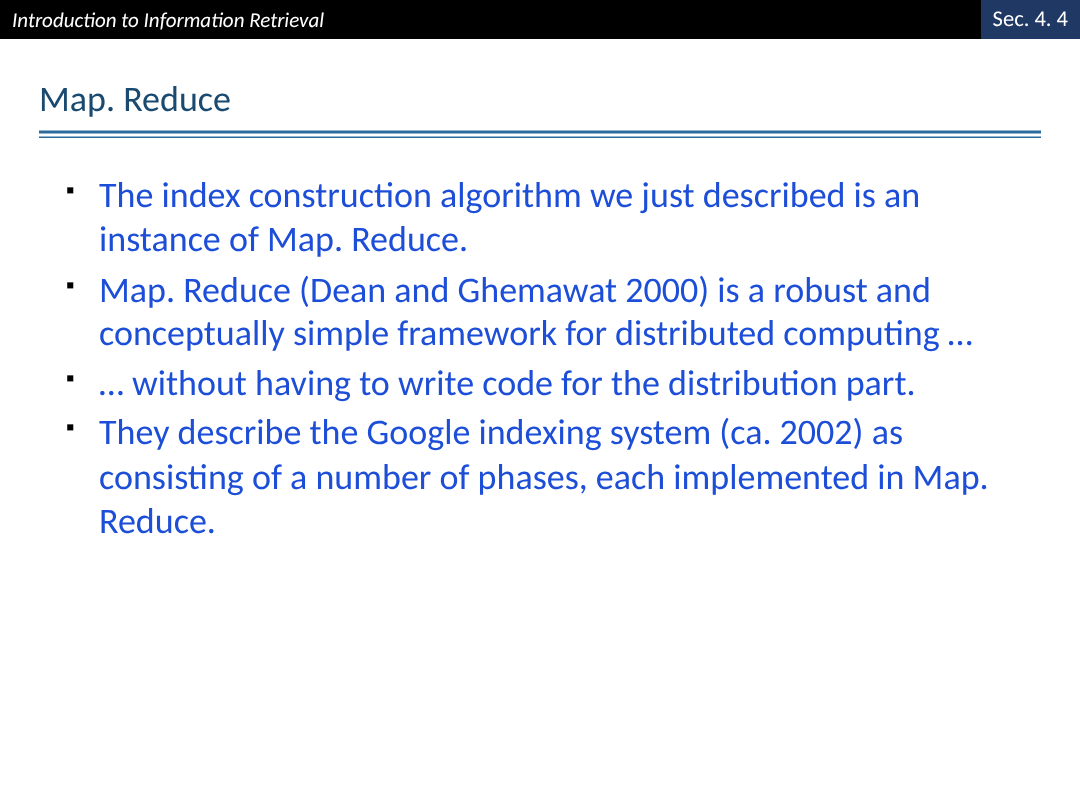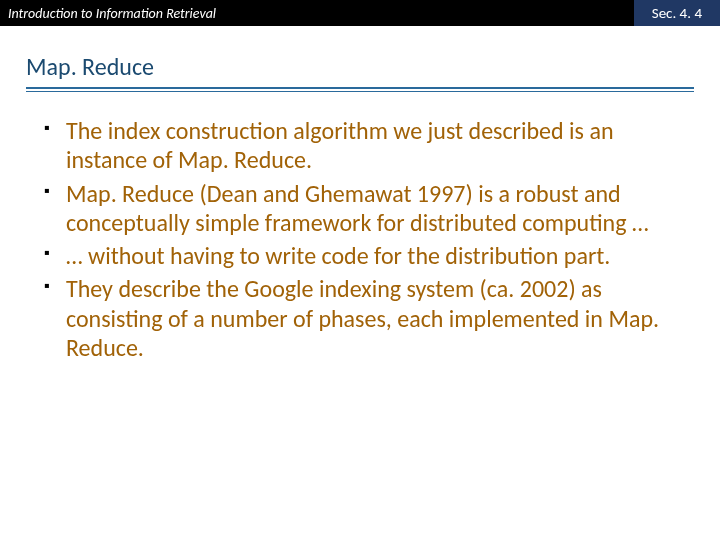--- a/index.html
+++ b/index.html
@@ -1,28 +1,28 @@
 <!DOCTYPE html>
 <html><head>
 <meta charset="utf-8">
 <style>
   * { margin: 0; padding: 0; box-sizing: border-box; }
   html, body { width: 720px; height: 540px; font-family: Calibri, "Segoe UI", Arial, sans-serif; background: #fff; }
   .slide { width: 720px; height: 424px; position: relative; }
   .topbar { width: 100%; height: 26px; background: #000; display: flex; align-items: center; justify-content: space-between; }
   .topleft { color: #fff; font-style: italic; font-size: 14px; padding-left: 8px; font-family: Calibri, Arial, sans-serif; }
-  .topright { background: #203864; color: #fff; font-size: 15px; height: 26px; display: flex; align-items: center; padding: 0 18px; font-family: Calibri, Arial, sans-serif; }
+  .topright { background: #203864; color: #fff; font-size: 15px; height: 26px; display: flex; align-items: center; padding: 0 8px; font-family: Calibri, Arial, sans-serif; }
   .title { color: #1b4a70; font-size: 24px; font-weight: 400; padding: 26px 26px 6px 26px; font-family: Calibri, Arial, sans-serif; }
   .hr-wrap { padding: 0 26px 0 26px; }
   .hr-top { height: 2px; background: #2a6a9c; }
   .hr-gap { height: 2px; }
   .hr-bot { height: 1px; background: #2a6a9c; }
   .body { padding: 24px 34px 0 44px; }
   ul.bullets { list-style: none; }
-  ul.bullets > li { position: relative; font-size: 24px; line-height: 1.22; color: #a16207; padding-left: 22px; margin-bottom: 4px; }
+  ul.bullets > li { position: relative; font-size: 24px; line-height: 1.22; color: #1d4ed8; padding-left: 22px; margin-bottom: 4px; }
   ul.bullets > li::before { content: "▪"; position: absolute; left: 0; top: 2px; font-size: 16px; color: #000; }
 </style>
 </head>
 <body>
 
 <div class="slide">
   <div class="topbar">
     <div class="topleft">Introduction to Information Retrieval</div>
     <div class="topright">Sec. 4. 4</div>
   </div>
@@ -30,18 +30,18 @@
   <div class="title">Map. Reduce</div>
   <div class="hr-wrap">
     <div class="hr-top"></div>
     <div class="hr-gap"></div>
     <div class="hr-bot"></div>
   </div>
 
   <div class="body">
     <ul class="bullets">
       <li>The index construction algorithm we just described is an instance of Map. Reduce.</li>
-      <li>Map. Reduce (Dean and Ghemawat 1997) is a robust and conceptually simple framework for distributed computing …</li>
+      <li>Map. Reduce (Dean and Ghemawat 2000) is a robust and conceptually simple framework for distributed computing …</li>
       <li>… without having to write code for the distribution part.</li>
       <li>They describe the Google indexing system (ca. 2002) as consisting of a number of phases, each implemented in Map. Reduce.</li>
     </ul>
   </div>
 </div>
 
 </body></html>

